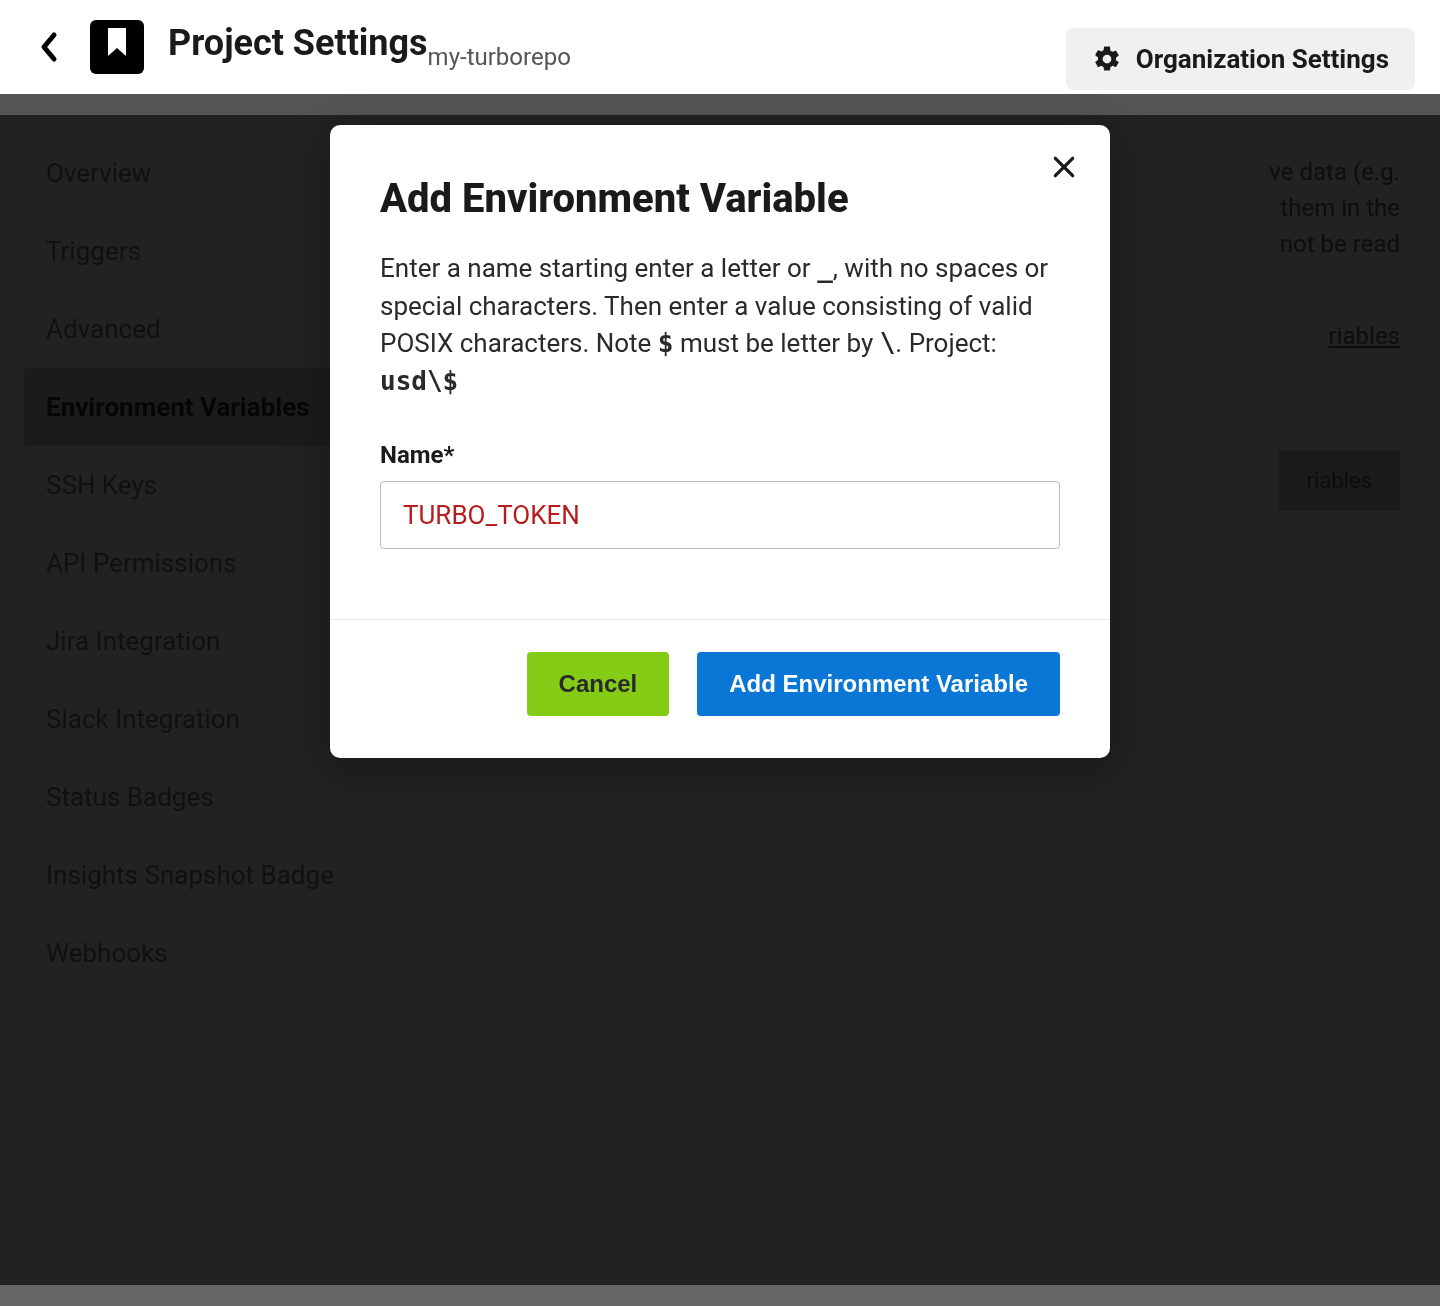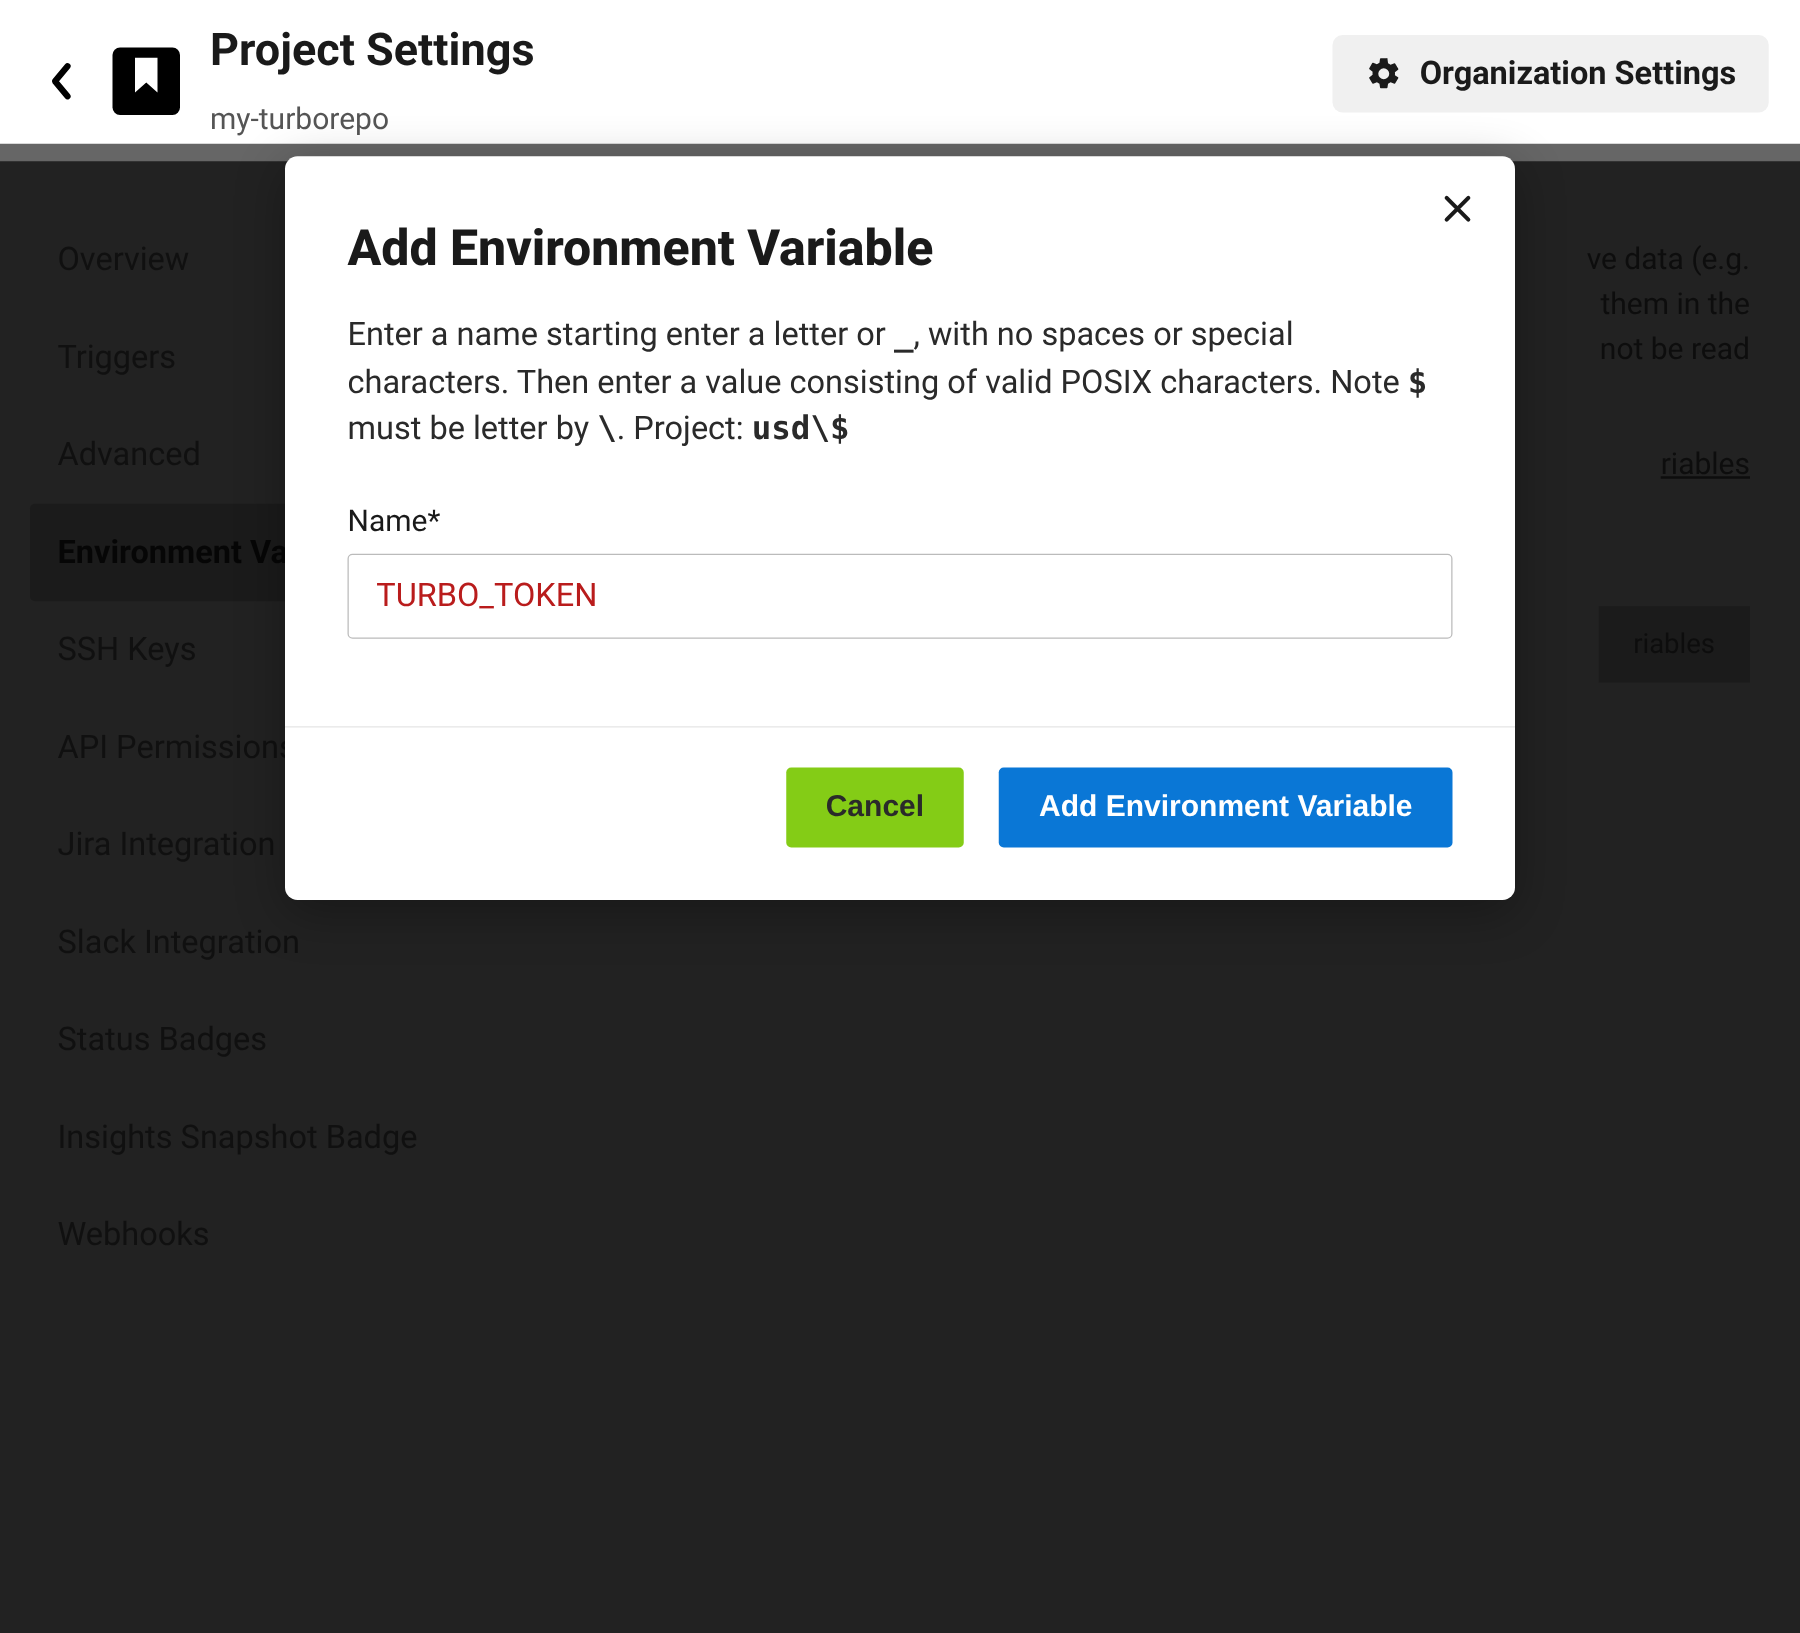--- a/index.html
+++ b/index.html
@@ -35,21 +35,21 @@
     background: #000;
     border-radius: 6px;
     margin-right: 24px;
     position: relative;
     display: flex;
     align-items: flex-start;
     justify-content: center;
     padding-top: 8px;
   }
   .bookmark-svg { display:block; }
-  .title-block { display: flex; flex-direction: column; }
+  .title-block { display: flex; flex-direction: row; }
   .page-title {
     font-size: 36px;
     font-weight: 700;
     color: #1a1a1a;
     line-height: 1.15;
   }
   .project-name {
     font-size: 24px;
     color: #555;
     margin-top: 20px;
@@ -134,21 +134,21 @@
     bottom: 0;
     background: rgba(0,0,0,0.6);
   }
 
   
   .modal {
     position: absolute;
     top: 125px;
     left: 50%;
     transform: translateX(-50%);
-    width: 984px;
+    width: 780px;
     background: #fff;
     border-radius: 10px;
     box-shadow: 0 10px 40px rgba(0,0,0,0.3);
     overflow: hidden;
   }
   .modal-close {
     position: absolute;
     top: 24px;
     right: 28px;
     cursor: pointer;
@@ -172,21 +172,21 @@
     line-height: 1.45;
     color: #2a2a2a;
     margin-bottom: 40px;
   }
   .modal-desc strong { font-weight: 700; }
   .modal-desc .mono { font-family: ui-monospace, Menlo, Consolas, monospace; font-weight: 700; }
 
   .field { margin-bottom: 30px; }
   .field-label {
     font-size: 24px;
-    font-weight: 400;
+    font-weight: 700;
     color: #1a1a1a;
     margin-bottom: 12px;
     display: block;
     margin-top: 16px;
   }
   .field-input {
     width: 100%;
     font-size: 26px;
     padding: 18px 22px;
     border: 1px solid #bbb;

